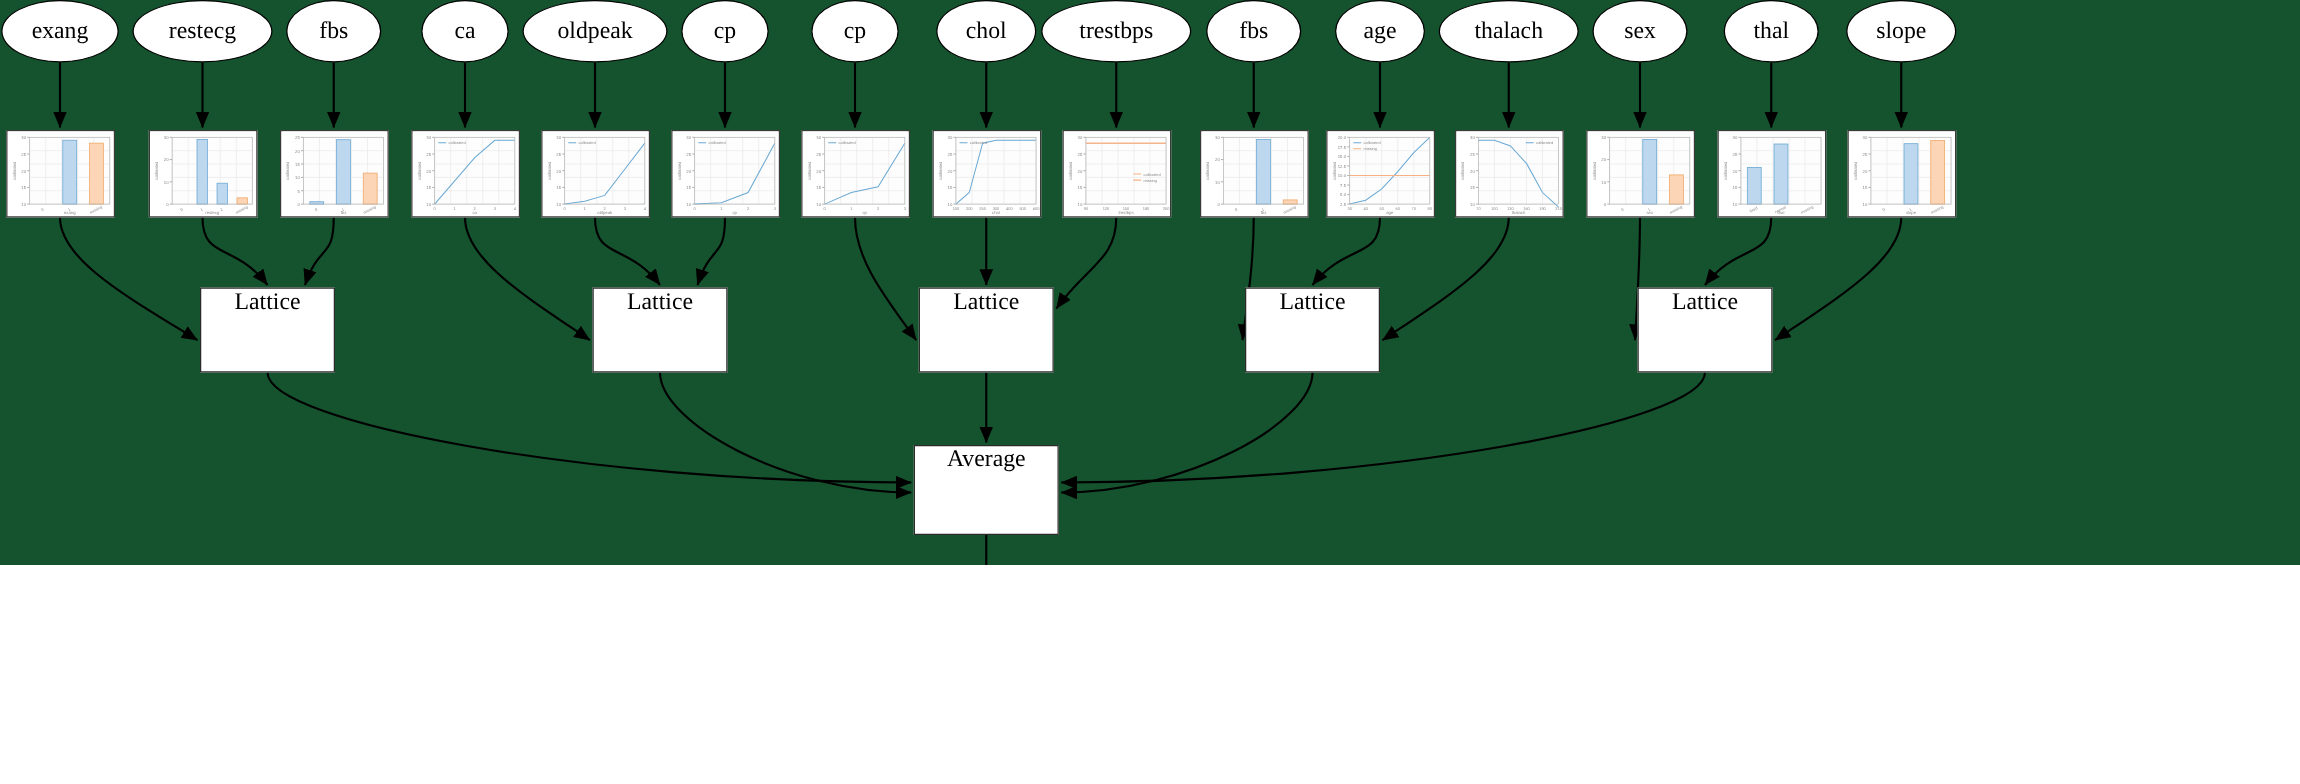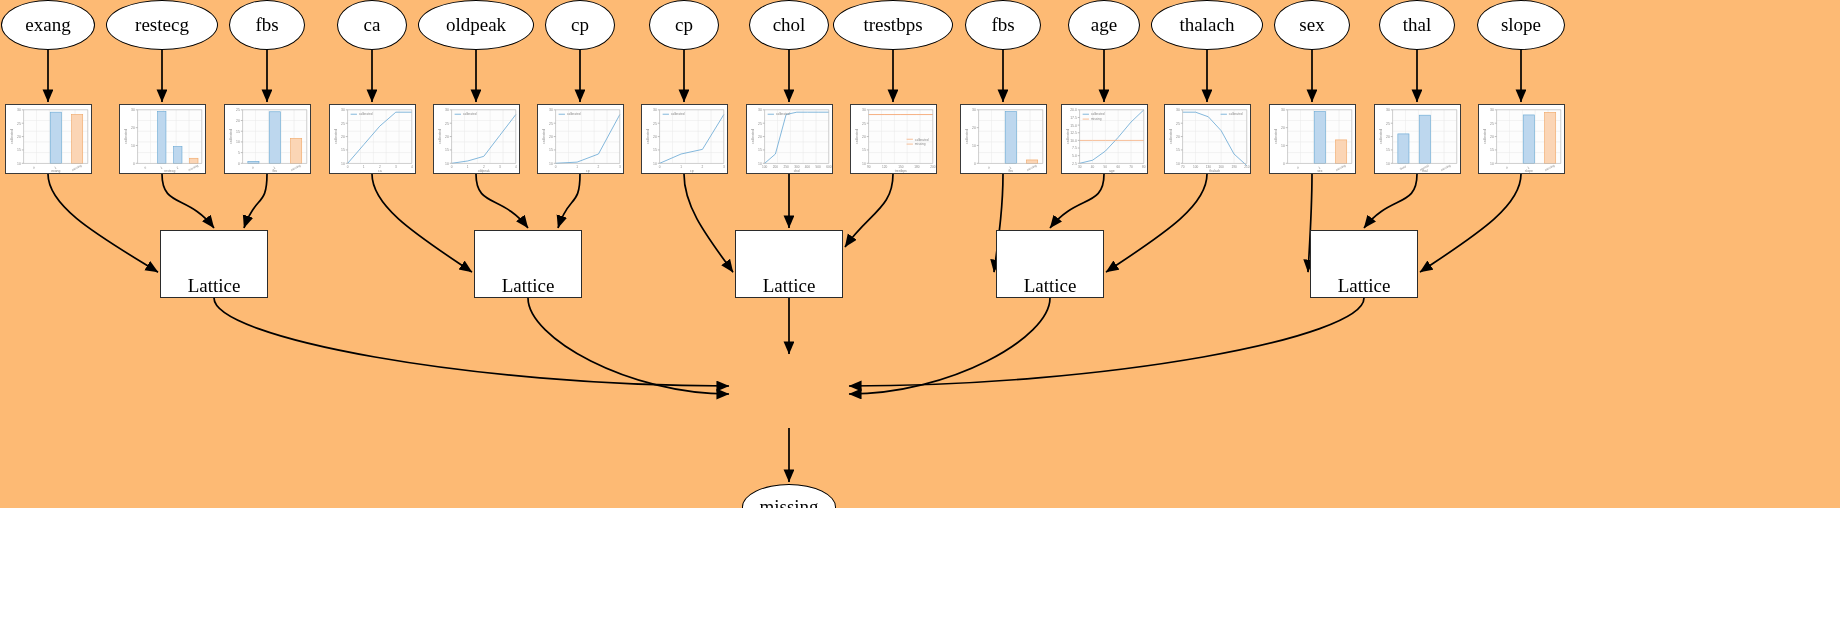--- a/index.html
+++ b/index.html
@@ -1,33 +1,33 @@
 <!DOCTYPE html>
 <html><head>
 <meta charset="utf-8">
 <style>
   html,body{margin:0;padding:0;background:#ffffff;}
   body{width:1840px;height:627px;font-family:"Liberation Serif",serif;}
-  #stage{position:relative;width:1840px;height:508px;overflow:hidden;background:#fdba74;}
+  #stage{position:relative;width:1840px;height:452px;overflow:hidden;background:#14532d;}
   #edges{position:absolute;left:0;top:0;width:1840px;height:627px;pointer-events:none;}
 
   .node-ellipse{
     position:absolute;
     border:1.4px solid #000;
     border-radius:50%;
     background:#fff;
     display:flex;align-items:center;justify-content:center;
     font-size:19px;color:#000;
     box-sizing:border-box;
   }
   .node-box{
     position:absolute;
     border:1.6px solid #2b2b2b;
     background:#fff;
-    display:flex;align-items:flex-end;justify-content:center;
+    display:flex;align-items:flex-start;justify-content:center;
     font-size:19px;color:#000;
     box-sizing:border-box;
   }
   .plot-card{
     position:absolute;
     border:1.6px solid #3a3a3a;
     background:#fff;
     box-sizing:border-box;
     overflow:hidden;
   }
@@ -720,17 +720,20 @@
         <span>Lattice</span>
       </div>
       <div class="node-box" style="left: 996px; top: 230px; width: 108px; height: 68px;">
         <span>Lattice</span>
       </div>
       <div class="node-box" style="left: 1310px; top: 230px; width: 108px; height: 68px;">
         <span>Lattice</span>
       </div>
     </div>
 
+  <div class="node-box" id="avg-node" style="left: 731px; top: 356px; width: 116px; height: 72px;">
+    <span>Average</span>
+  </div>
 
   <div class="node-ellipse" id="out-node" style="left: 742px; top: 484px; width: 94px; height: 46px;">
     <span>missing</span>
   </div>
 </div>
 
 </body></html>

